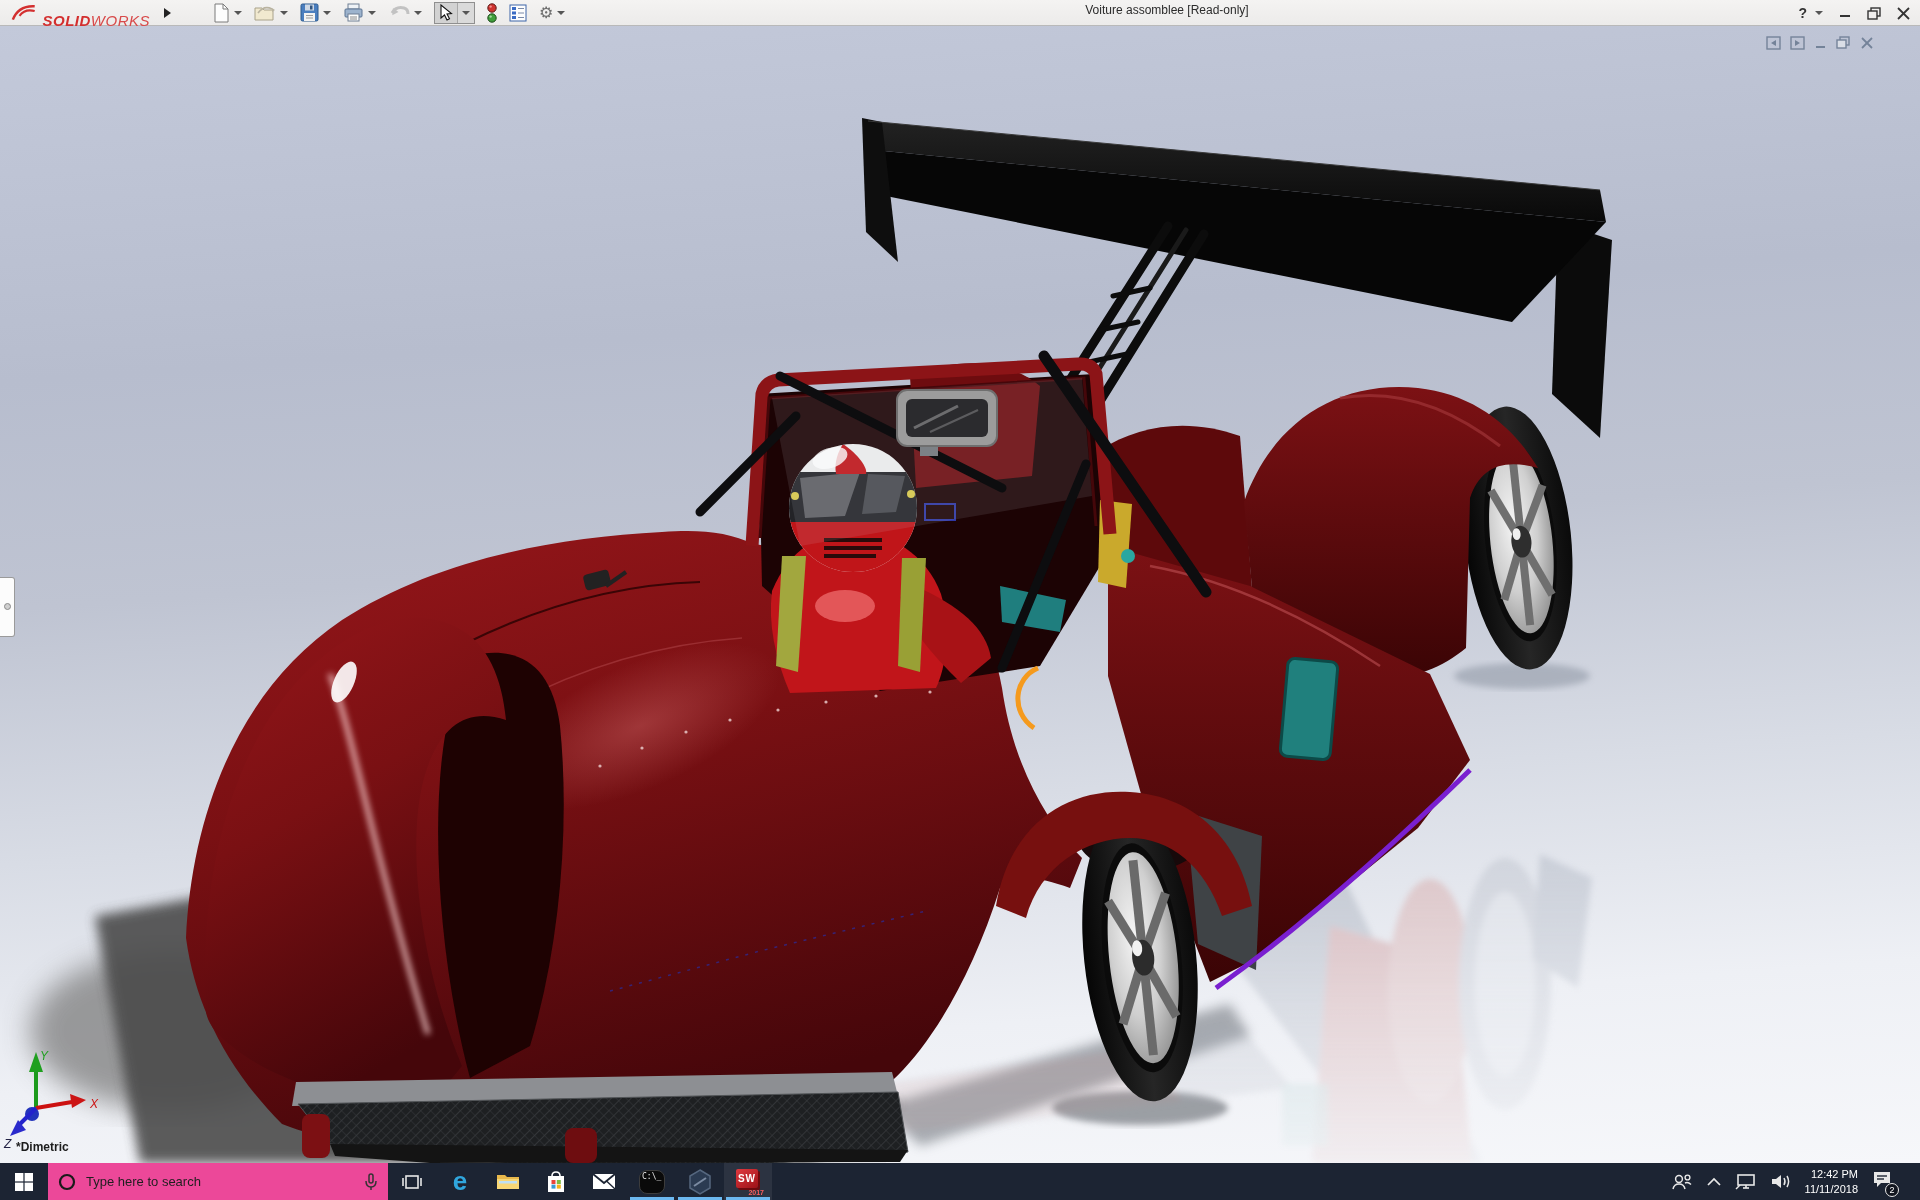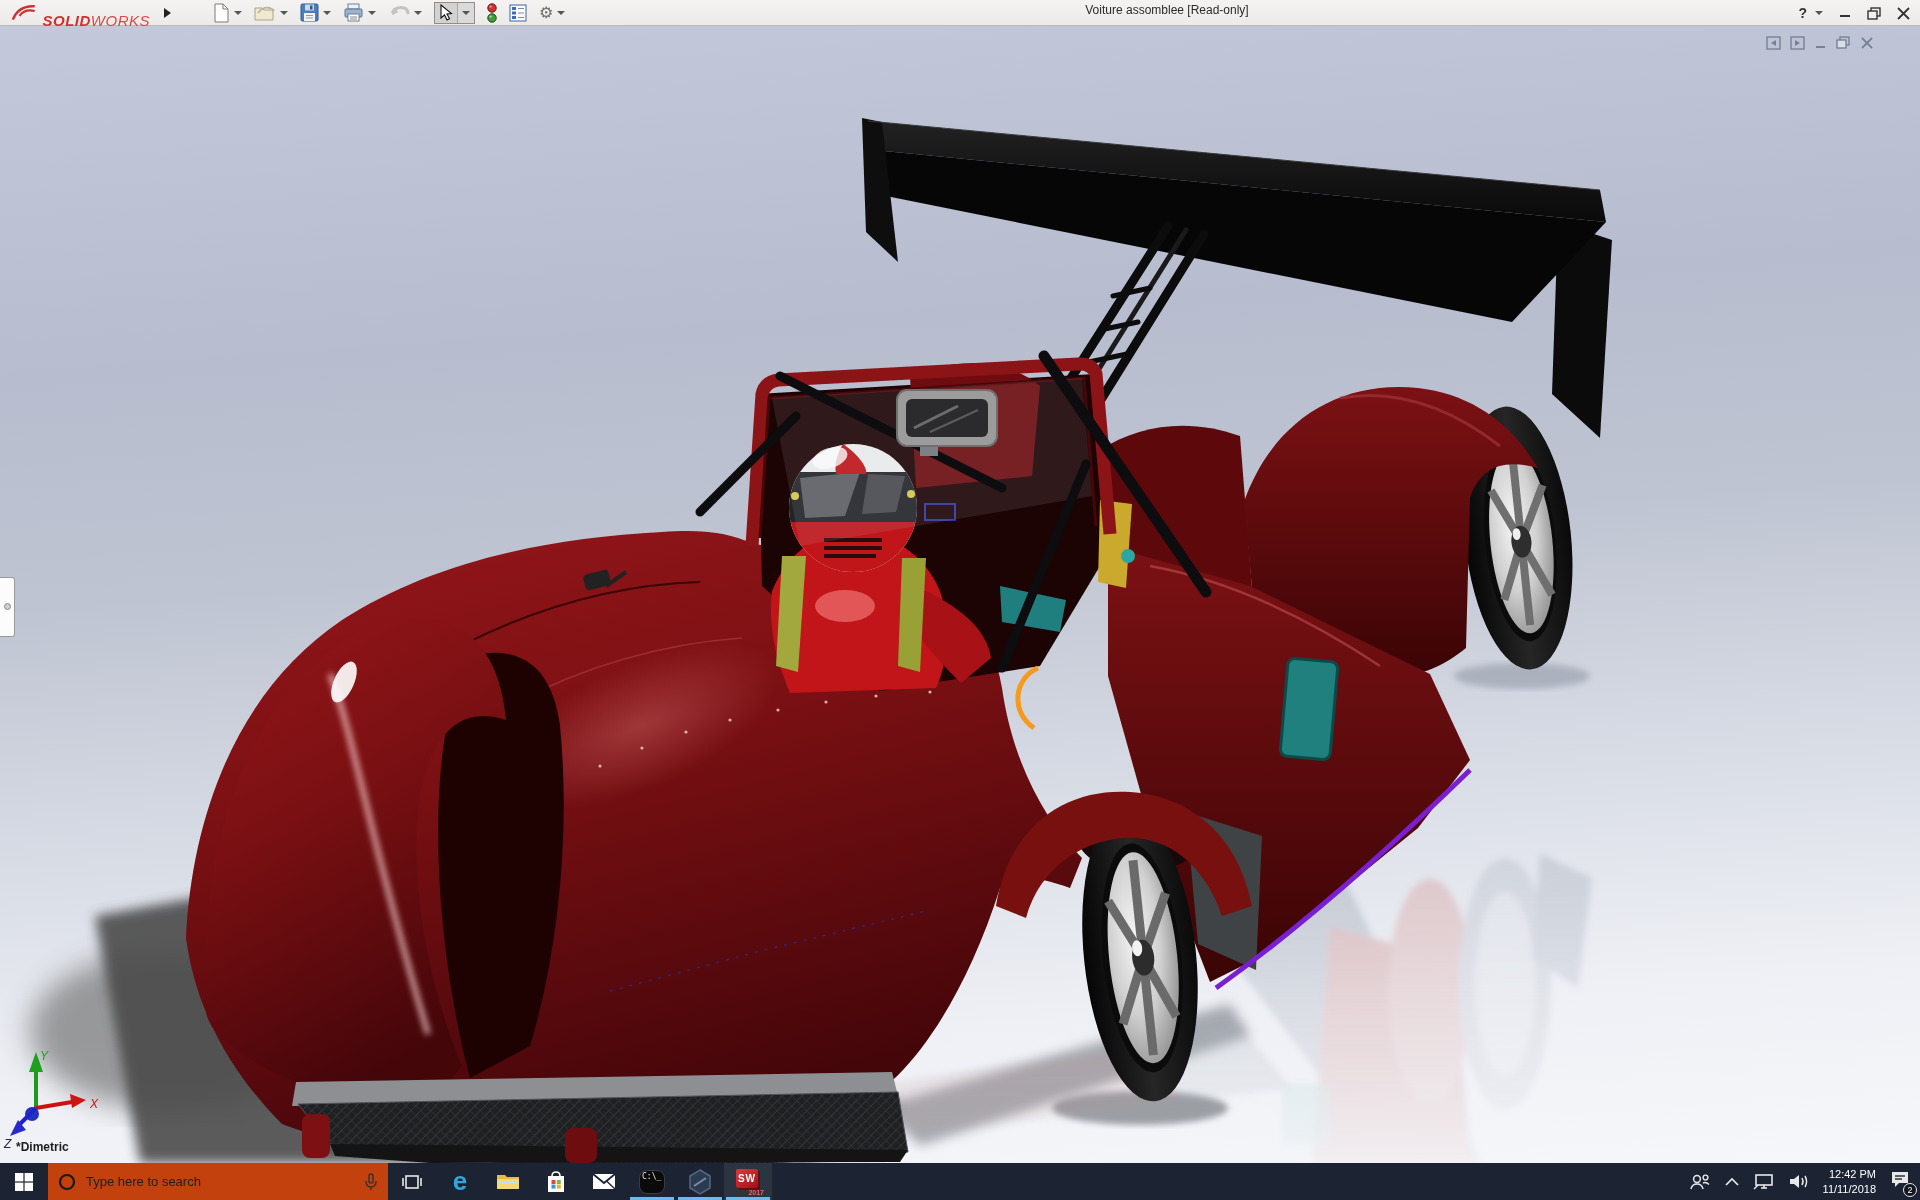--- a/index.html
+++ b/index.html
@@ -37,33 +37,33 @@
     border:1px solid #9a9a9a; border-left:none; border-radius:0 3px 3px 0; }
   .left-tab .dot { position:absolute; left:4px; top:25px; width:7px; height:7px; border-radius:50%;
     background:#cfcfcf; border:1px solid #8a8a8a; }
   .view-label { position:absolute; left:16px; top:1114px; font-size:12px; font-weight:bold; color:#1c1c1c; }
 
   
   .taskbar { position:absolute; left:0; top:1163px; width:1920px; height:37px; background:#1c2433;
     display:flex; align-items:stretch; }
   .tb-slot { width:48px; display:flex; align-items:center; justify-content:center; position:relative; }
   .start { width:48px; }
-  .searchbox { width:340px; background:#c2410c; display:flex; align-items:center; gap:10px; padding:16px 10px; }
+  .searchbox { width:340px; background:#ec4899; display:flex; align-items:center; gap:10px; padding:16px 10px; }
   .searchbox .stext { font-size:13px; color:#1f1f1f; flex:1; }
   .underline { position:absolute; bottom:0; left:2px; width:44px; height:3px; background:#6cb8f0; }
   .slot-active { background:rgba(255,255,255,.07); }
   .cmd-icon { width:26px; height:24px; background:#0a0a0a; border:1px solid #3c3c3c; border-radius:8px;
     color:#e8e8e8; font-family:"DejaVu Sans Mono", monospace; font-size:8px; padding:2px 2px; line-height:1; }
   .sw-icon { position:relative; width:28px; height:26px; }
   .sw-cube { position:absolute; left:2px; top:0; width:22px; height:19px; background:linear-gradient(145deg,#e0393f,#9c1117);
     border-radius:2px; box-shadow:2px 2px 0 #6d0a0e; color:#fff; font-weight:bold; font-size:10px;
     display:flex; align-items:center; justify-content:center; letter-spacing:1px; }
   .sw-year { position:absolute; right:-2px; bottom:-1px; font-size:7px; font-weight:bold; color:#ff5d5d; }
   .edge-e { font-size:26px; font-weight:bold; color:#30a6dd; line-height:1; transform:translateY(-1px); }
-  .tray { position:absolute; right:0; top:0; height:37px; display:flex; align-items:center; gap:14px; padding-right:10px; }
+  .tray { position:absolute; right:0; top:0; height:37px; display:flex; align-items:center; gap:14px; padding-right:28px; }
   .clock { text-align:right; color:#fff; font-size:11px; line-height:1.3; }
   .notif { position:relative; }
   .badge { position:absolute; right:-7px; bottom:-4px; width:14px; height:14px; border-radius:50%;
     background:#11151f; border:1px solid #e8e8e8; color:#fff; font-size:9px;
     display:flex; align-items:center; justify-content:center; }
 </style>
 </head>
 <body>
 
 <div class="screen">

